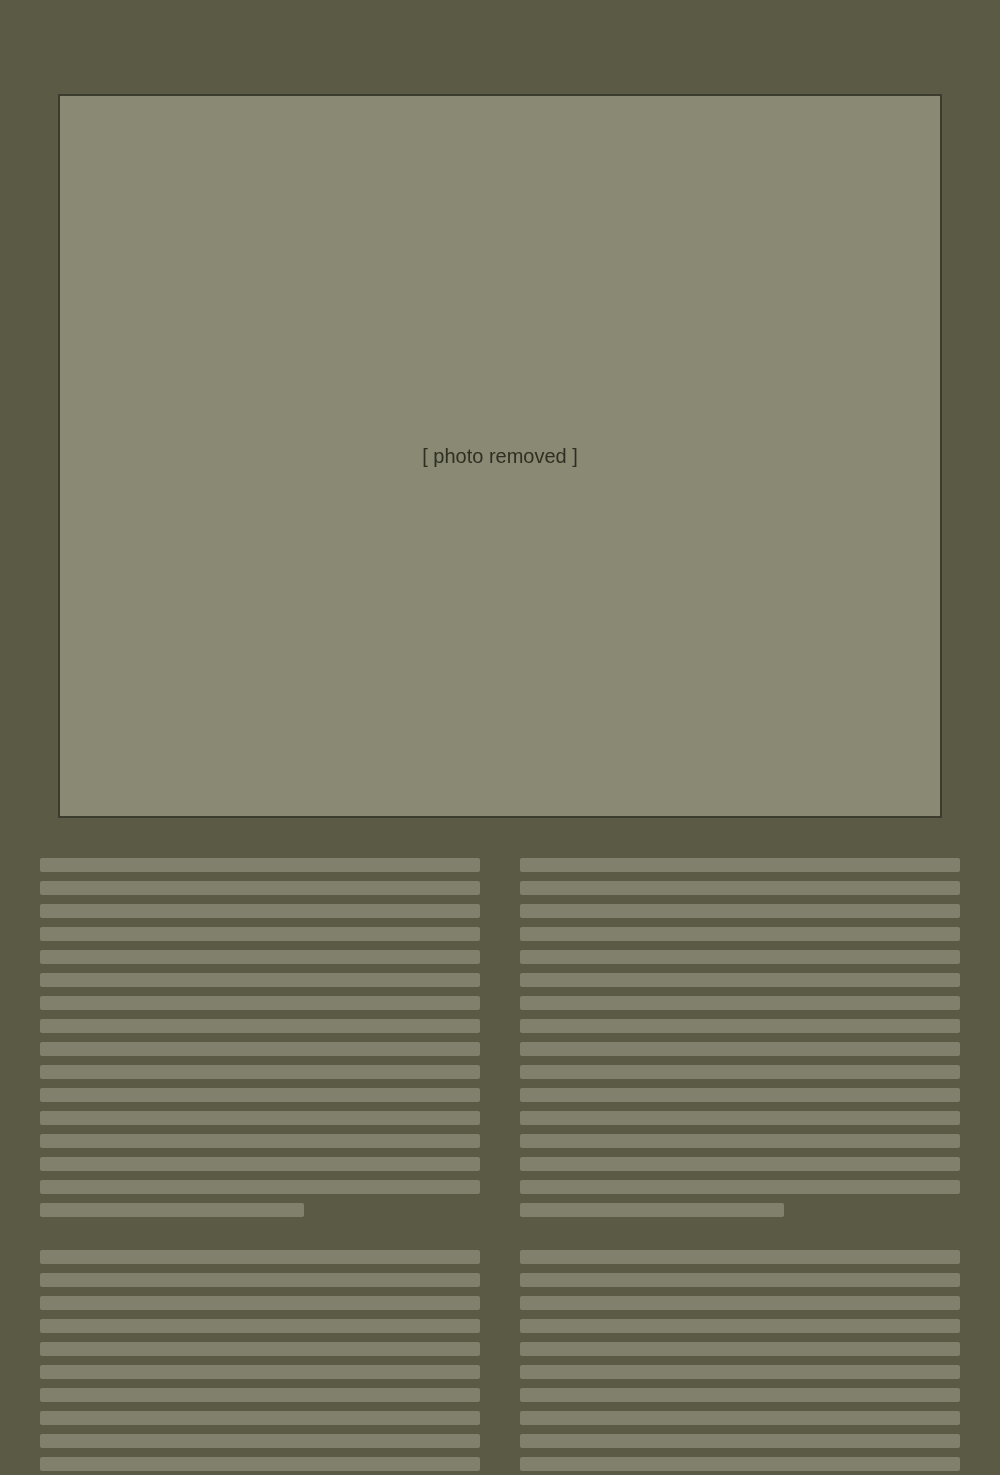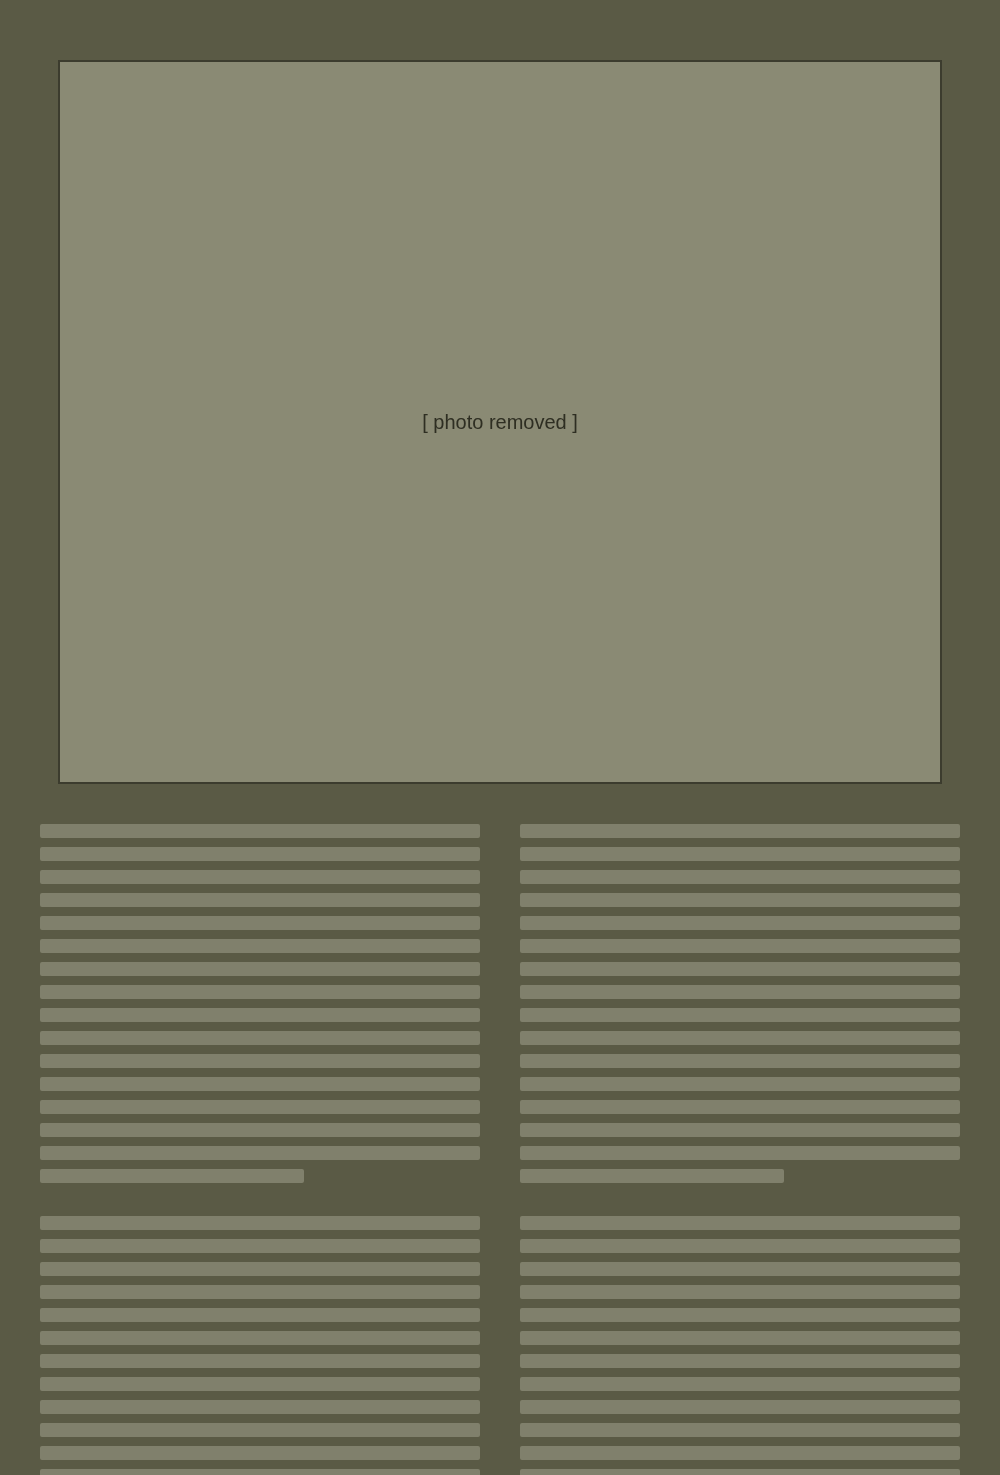--- a/index.html
+++ b/index.html
@@ -1,20 +1,20 @@
 <!DOCTYPE html>
 <html><head>
 <meta charset="utf-8">
 <style>
   body { margin:0; }
   .page {
     width:1000px; height:1475px;
     background:#5a5a45;
     font-family:"Liberation Sans", sans-serif;
-    box-sizing:border-box; padding:60px 40px;
+    box-sizing:border-box; padding:94px 40px;
   }
   .photo-placeholder {
     width:880px; height:720px; margin:0 auto;
     background:#8a8a74; border:2px solid #3c3c2e;
     display:flex; align-items:center; justify-content:center;
     color:#2e2e22; font-size:20px;
   }
   .columns { display:flex; gap:40px; margin-top:40px; }
   .col { flex:1; }
   .redacted-line {

